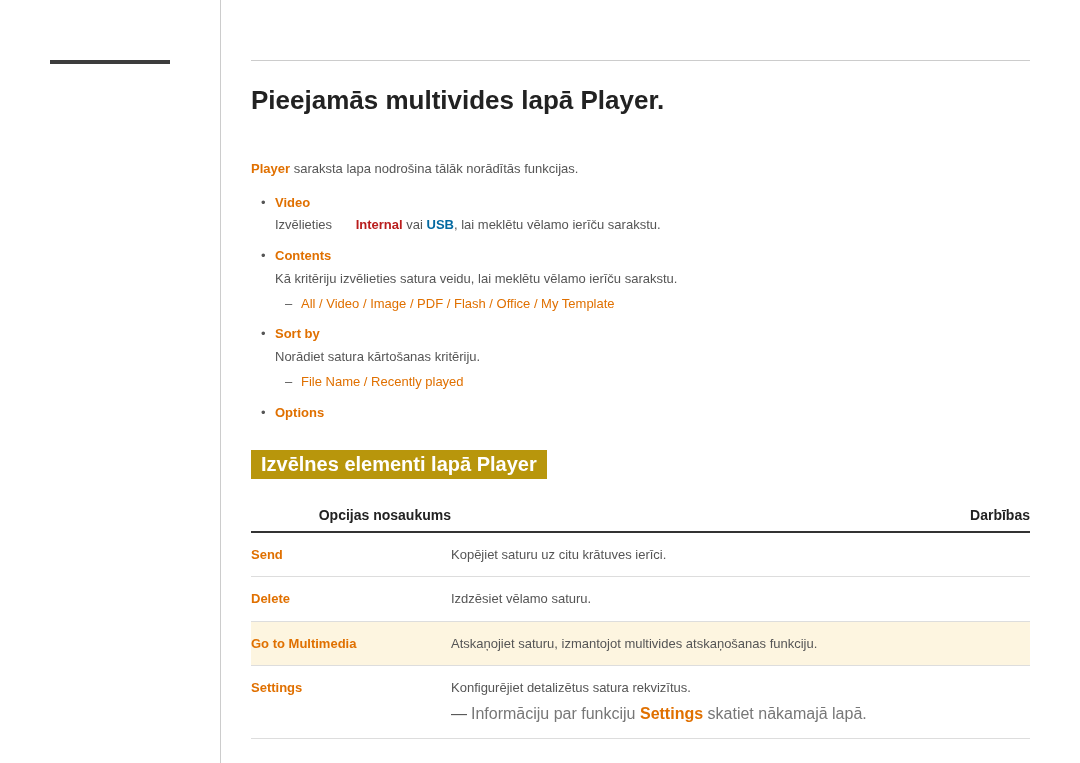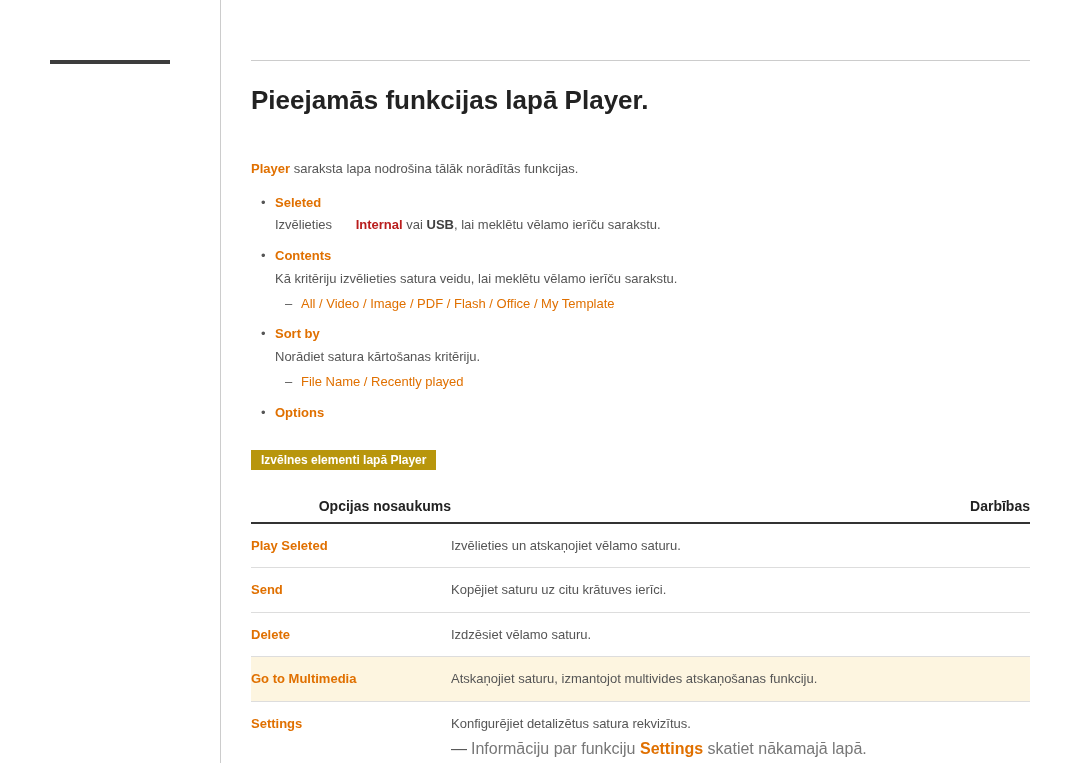--- a/index.html
+++ b/index.html
@@ -120,21 +120,21 @@
     }
 
     .sub-list li span {
       color: #e07000;
     }
 
     .section-heading-box {
       display: inline-block;
       background: #b8960c;
       color: #fff;
-      font-size: 12px;
+      font-size: 20px;
       font-weight: bold;
       padding: 3px 10px;
       margin-bottom: 20px;
       margin-top: 10px;
     }
 
     .table-section {
       width: 100%;
       border-collapse: collapse;
     }
@@ -209,32 +209,32 @@
 <body>
 
 <div class="page-container">
   <div class="left-sidebar">
     <div class="sidebar-bar"></div>
   </div>
 
   <div class="main-content">
     <hr class="top-rule">
 
-    <h1 class="page-title">Pieejamās funkcijas lapā Player.</h1>
+    <h1 class="page-title">Pieejamās multivides lapā Player.</h1>
 
     <p class="intro-text">
       <span class="highlight-orange">Player</span><span> saraksta lapa nodrošina tālāk norādītās funkcijas.</span>
     </p>
 
     <ul class="bullet-list">
 
       <li>
-        <span class="bullet-label">Seleted</span>
+        <span class="bullet-label">Video</span>
         <span class="bullet-desc">
-          Izvēlieties <strong style="color:#b91c1c;padding-left:20px;">Internal</strong> vai <strong style="color:#404040;">USB</strong>, lai meklētu vēlamo ierīču sarakstu.
+          Izvēlieties <strong style="color:#b91c1c;padding-left:20px;">Internal</strong> vai <strong style="color:#0369a1;">USB</strong>, lai meklētu vēlamo ierīču sarakstu.
         </span>
       </li>
 
       <li>
         <span class="bullet-label">Contents</span>
         <span class="bullet-desc">Kā kritēriju izvēlieties satura veidu, lai meklētu vēlamo ierīču sarakstu.</span>
         <ul class="sub-list">
           <li>
             <span>All / Video / Image / PDF / Flash / Office / My Template</span>
           </li>
@@ -259,24 +259,20 @@
     <div class="section-heading-box">Izvēlnes elementi lapā Player</div>
 
     <table class="table-section">
       <thead>
         <tr class="table-header-row">
           <th>Opcijas nosaukums</th>
           <th>Darbības</th>
         </tr>
       </thead>
       <tbody>
-        <tr>
-          <td class="option-name">Play Seleted</td>
-          <td>Izvēlieties un atskaņojiet vēlamo saturu.</td>
-        </tr>
         <tr>
           <td class="option-name">Send</td>
           <td>Kopējiet saturu uz citu krātuves ierīci.</td>
         </tr>
         <tr>
           <td class="option-name">Delete</td>
           <td>Izdzēsiet vēlamo saturu.</td>
         </tr>
         <tr class="highlighted-row">
           <td class="option-name">Go to Multimedia</td>

